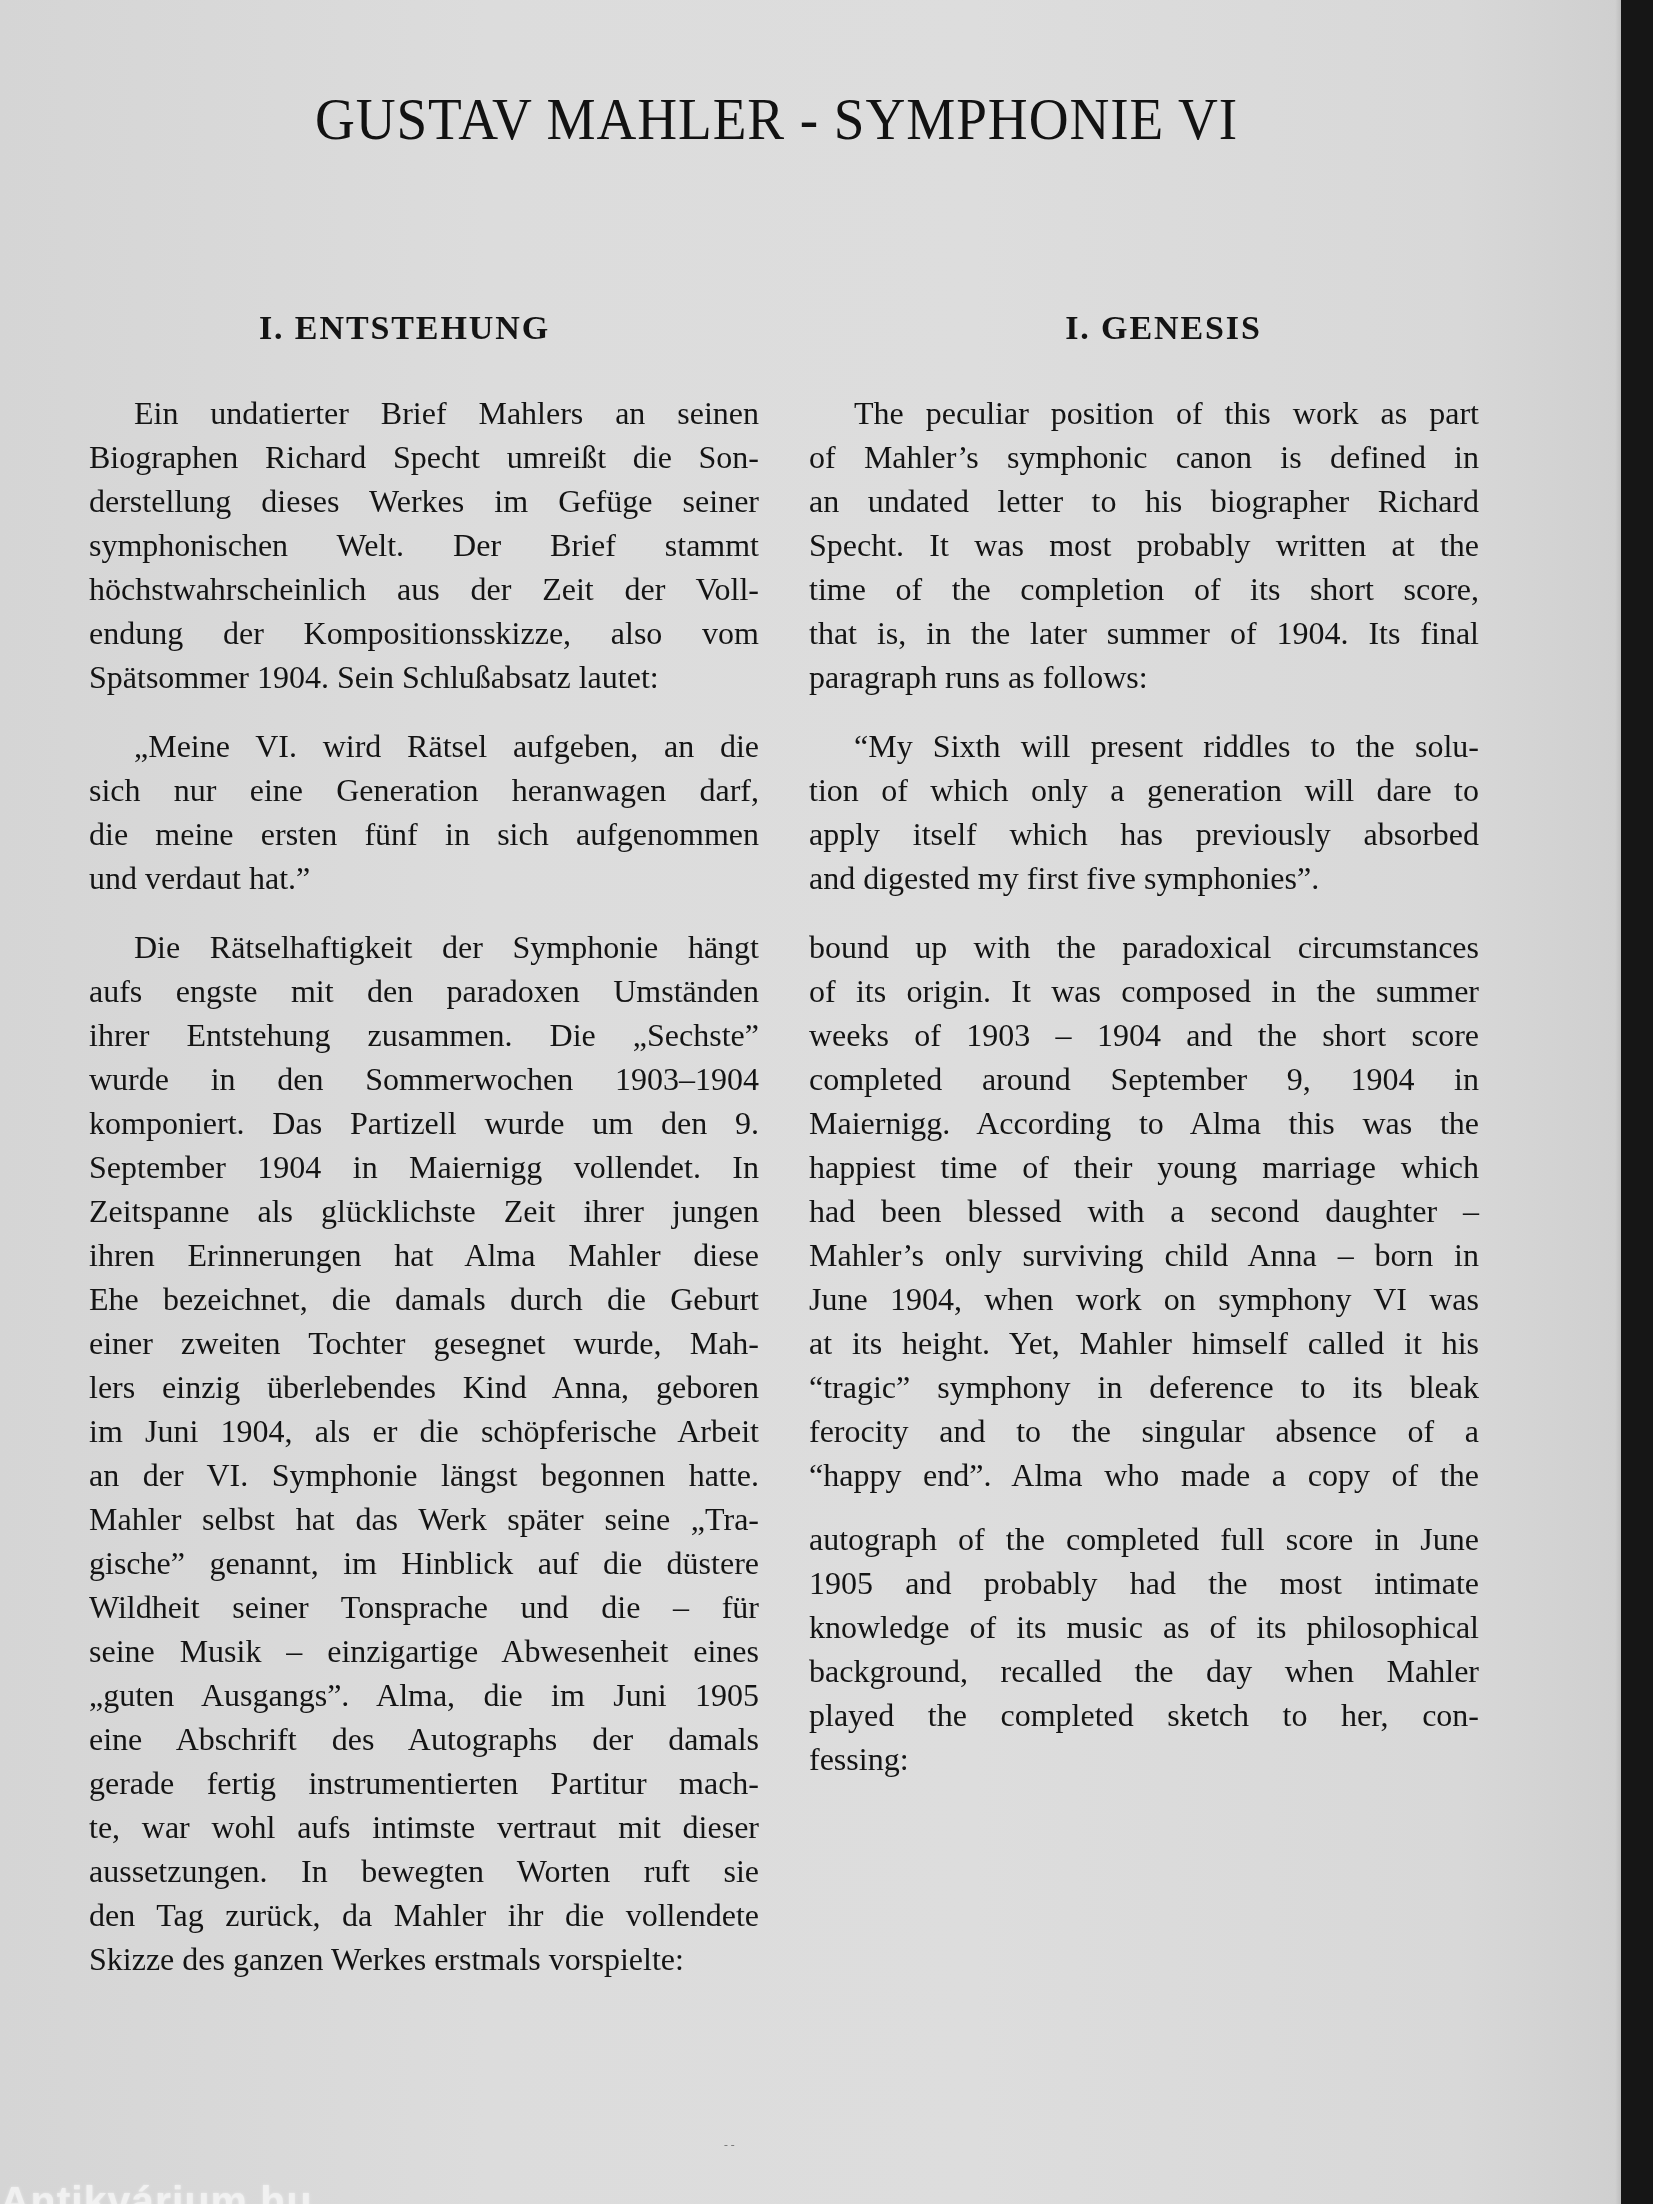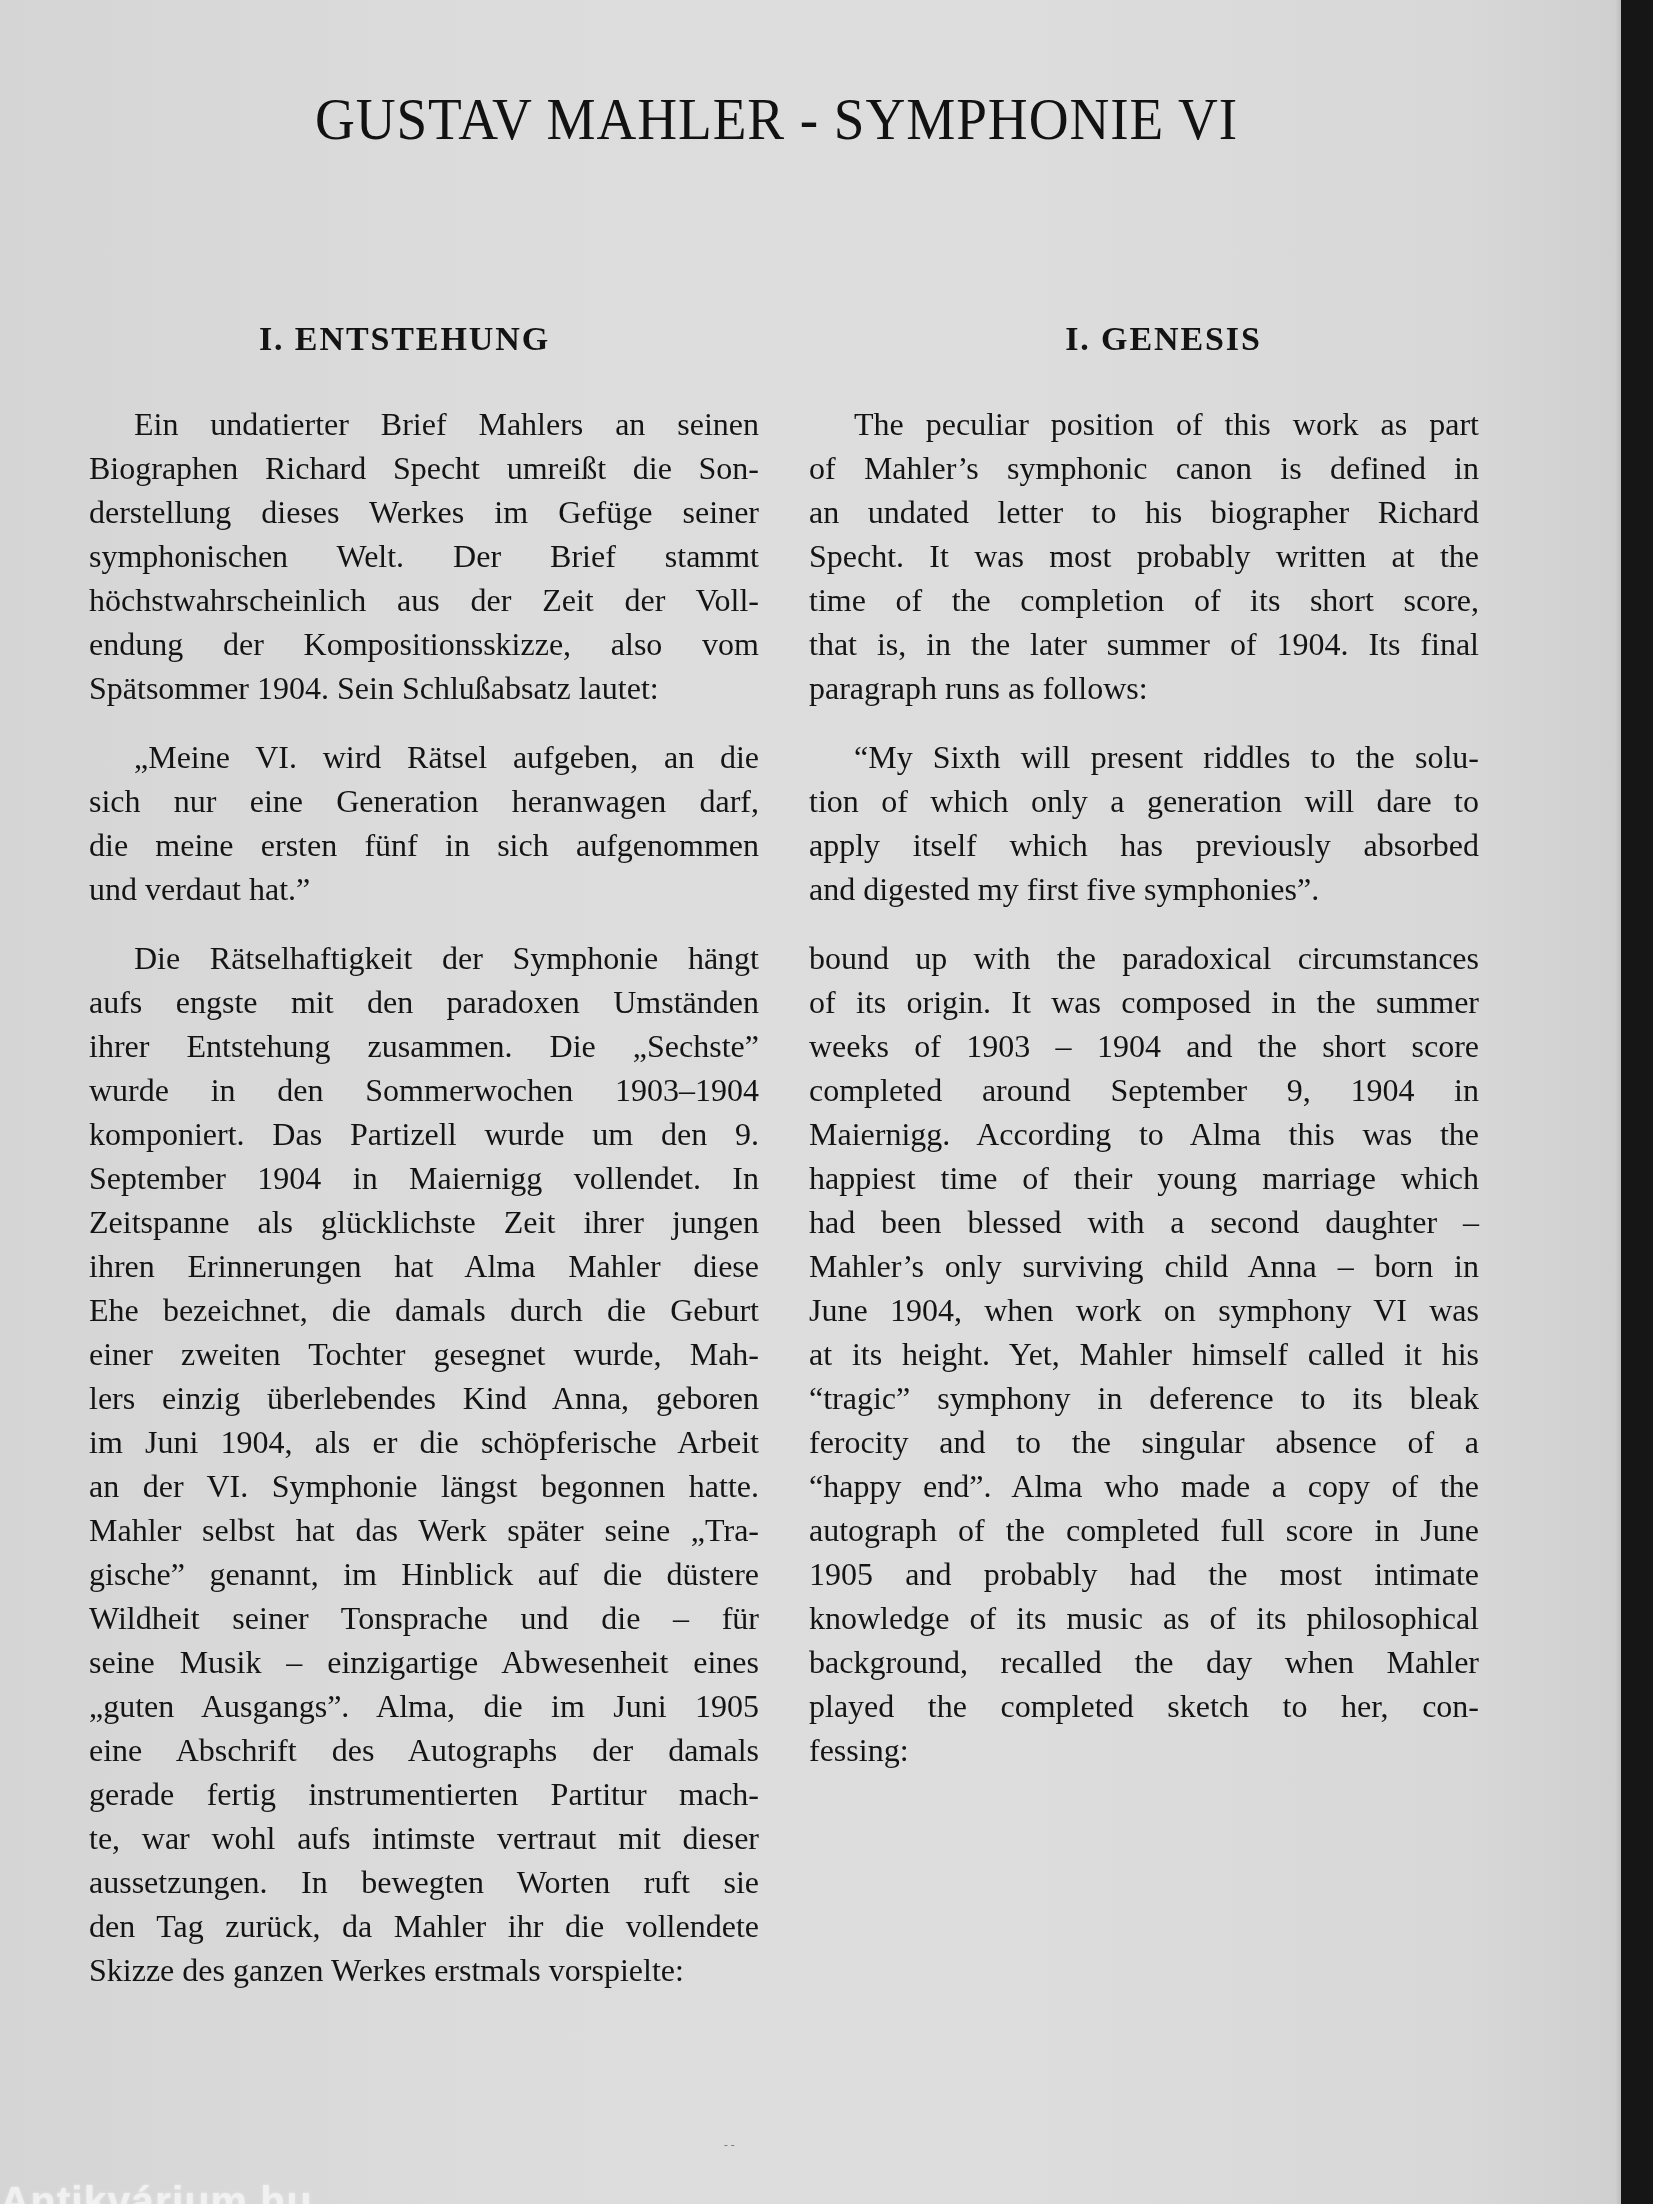--- a/index.html
+++ b/index.html
@@ -41,21 +41,21 @@
       font-size: 60px;
       letter-spacing: 1px;
       font-weight: normal;
       margin: 0;
       color: #121212;
       transform: scaleX(0.92);
       transform-origin: 776px 0;
     }
     .column {
       position: absolute;
-      top: 320px;
+      top: 309px;
       width: 670px;
     }
     .col-left { left: 89px; }
     .col-right { left: 809px; }
     .heading {
       text-align: center;
       font-weight: bold;
       font-size: 34px;
       letter-spacing: 1.9px;
       margin: 0 0 33px 0;
@@ -175,21 +175,21 @@
           <span class="line" style="white-space: normal;">completed around September 9, 1904 in</span>
           <span class="line" style="white-space: normal;">Maiernigg. According to Alma this was the</span>
           <span class="line" style="white-space: normal;">happiest time of their young marriage which</span>
           <span class="line" style="white-space: normal;">had been blessed with a second daughter –</span>
           <span class="line" style="white-space: normal;">Mahler’s only surviving child Anna – born in</span>
           <span class="line" style="white-space: normal;">June 1904, when work on symphony VI was</span>
           <span class="line" style="white-space: normal;">at its height. Yet, Mahler himself called it his</span>
           <span class="line" style="white-space: normal;">“tragic” symphony in deference to its bleak</span>
           <span class="line" style="white-space: normal;">ferocity and to the singular absence of a</span>
           <span class="line" style="white-space: normal;">“happy end”. Alma who made a copy of the</span>
-          <span class="line" style="white-space: normal;">autograph of the completed full score in June</span>
+          <span class="line" style="white-space: normal; margin-top: 20px;">autograph of the completed full score in June</span>
           <span class="line" style="white-space: normal;">1905 and probably had the most intimate</span>
           <span class="line" style="white-space: normal;">knowledge of its music as of its philosophical</span>
           <span class="line" style="white-space: normal;">background, recalled the day when Mahler</span>
           <span class="line" style="white-space: normal;">played the completed sketch to her, con-</span>
           <span class="line last" style="white-space: normal;">fessing:</span>
         </div>
       </div>
   </div>
 
   <div class="page-mark">- -</div>

